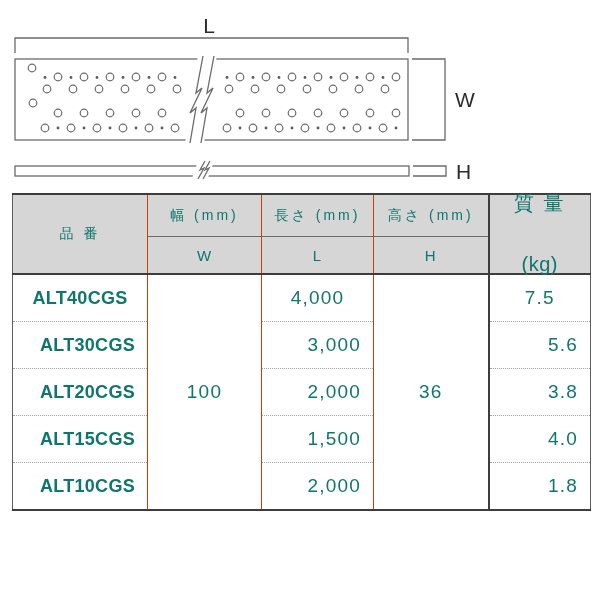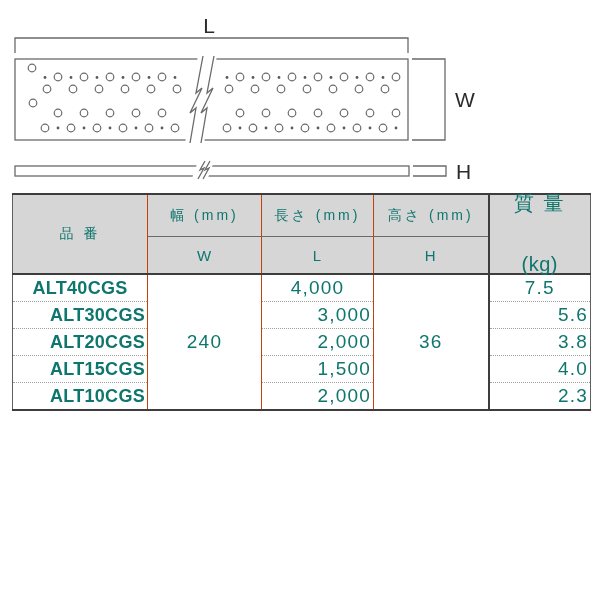--- a/index.html
+++ b/index.html
@@ -54,21 +54,21 @@
   th.mass-head { font-size: 20px; line-height: 17px; letter-spacing: 2px; }
   th.mass-head .kg { letter-spacing: 0.5px; margin-top: 44px; }
 
   tbody { border-top: 2.5px solid #3d3d3d; }
   tbody tr { height: 26px; }
   tbody td {
     text-align: center;
     vertical-align: middle;
     font-size: 19px;
     letter-spacing: 1.2px;
-    padding: 2px;
+    padding: 12px;
   }
   td.model { font-weight: bold; font-size: 18px; letter-spacing: 0.3px; }
 
   .bl  { border-left: 1px solid #c2410c; }
   .blk { border-left: 2px solid #3d3d3d; }
   tr.dot td { border-top: 1px dotted #9f9f9f; text-align: right; }
 </style>
 </head>
 <body>
 
@@ -193,21 +193,21 @@
       </tr>
       <tr class="sym-row">
         <th class="bl">W</th>
         <th class="bl">L</th>
         <th class="bl">H</th>
       </tr>
     </thead>
     <tbody>
       <tr>
         <td class="model">ALT40CGS</td>
-        <td rowspan="5" class="bl">240</td>
+        <td rowspan="5" class="bl">100</td>
         <td class="bl">4,000</td>
         <td rowspan="5" class="bl">36</td>
         <td class="blk">7.5</td>
       </tr>
       <tr class="dot">
         <td class="model">ALT30CGS</td>
         <td class="bl">3,000</td>
         <td class="blk">5.6</td>
       </tr>
       <tr class="dot">
@@ -216,17 +216,17 @@
         <td class="blk">3.8</td>
       </tr>
       <tr class="dot">
         <td class="model">ALT15CGS</td>
         <td class="bl">1,500</td>
         <td class="blk">4.0</td>
       </tr>
       <tr class="dot">
         <td class="model">ALT10CGS</td>
         <td class="bl">2,000</td>
-        <td class="blk">2.3</td>
+        <td class="blk">1.8</td>
       </tr>
     </tbody>
   </table>
 </div>
 
 </body></html>

